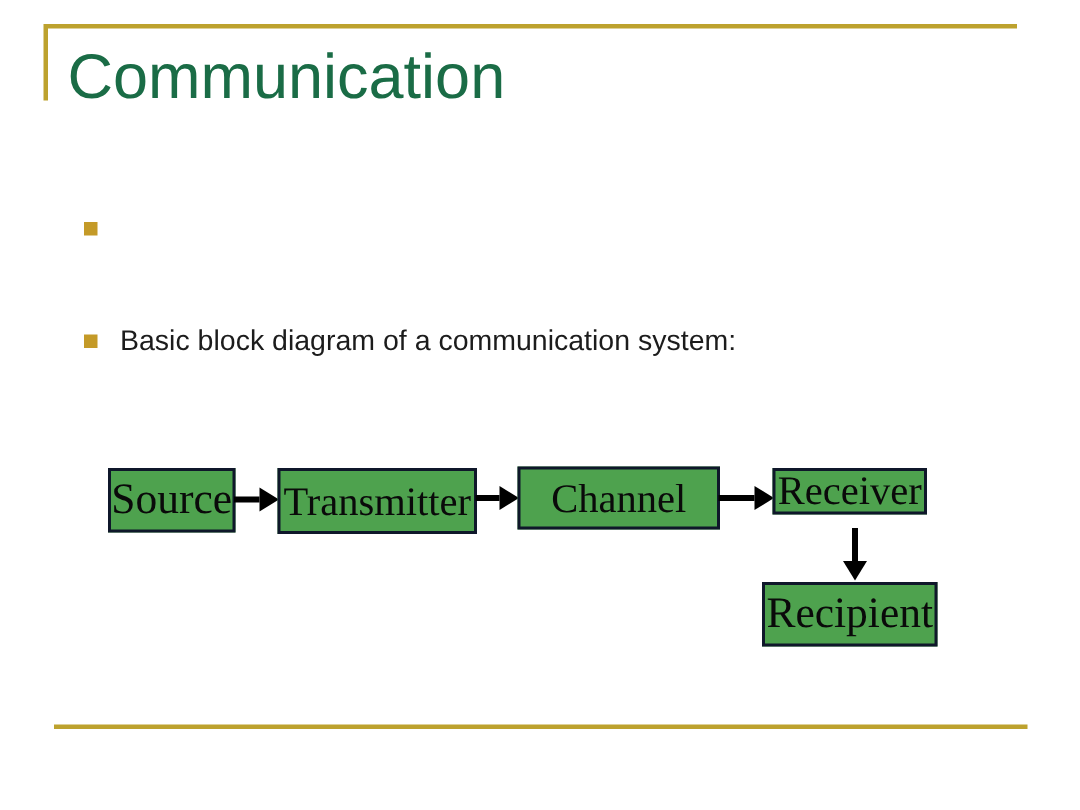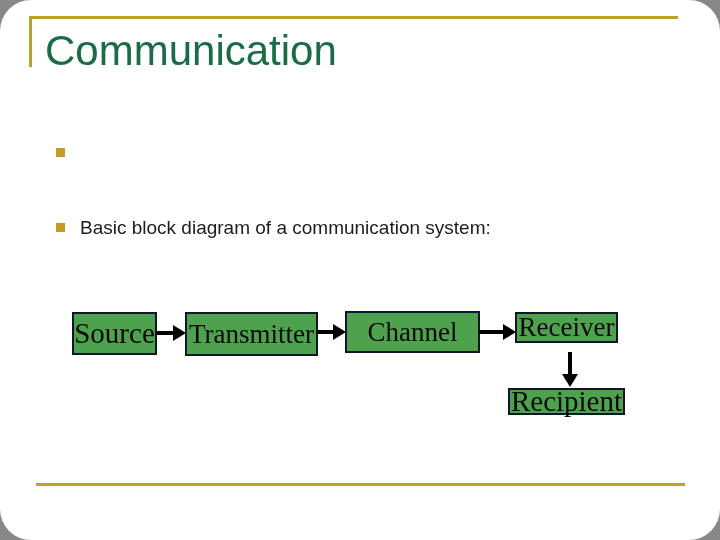--- a/index.html
+++ b/index.html
@@ -1,18 +1,18 @@
 <!DOCTYPE html>
 <html><head>
 <meta charset="utf-8">
 <style>
   html,body{margin:0;padding:0;background:#888;}
   .slide{
     position:relative;width:720px;height:540px;background:#ffffff;
-    font-family:"Liberation Sans",sans-serif;overflow:hidden;margin:0 auto;border-radius:31px;
+    font-family:"Liberation Sans",sans-serif;overflow:hidden;margin:0 auto;
   }
   
   .rule-top{position:absolute;left:30px;top:16px;width:648px;height:3px;background:#bda22e;}
   .accent-bar{position:absolute;left:29px;top:16px;width:3px;height:51px;background:#bda22e;}
   .rule-bottom{position:absolute;left:36px;top:483px;width:649px;height:3px;background:#bda22e;}
   
   .title{
     position:absolute;left:45px;top:28px;width:620px;
     font-size:42px;color:#1a6c46;letter-spacing:0px;line-height:1.1;
   }
@@ -30,21 +30,21 @@
   .dbox{
     position:absolute;background:#4ea24e;border:2px solid #0f172a;
     display:flex;align-items:center;justify-content:center;
     font-family:"Liberation Serif",serif;color:#0a0a0a;
     box-sizing:border-box;line-height:1;white-space:nowrap;
   }
   .box-source     {left:72px; top:312px;width:85px; height:43px;font-size:29px;}
   .box-transmitter{left:185px;top:312px;width:133px;height:44px;font-size:27px;}
   .box-channel    {left:345px;top:311px;width:135px;height:42px;font-size:27px;}
   .box-receiver   {left:515px;top:312px;width:103px;height:31px;font-size:27px;}
-  .box-recipient  {left:508px;top:388px;width:117px;height:27px;font-size:29px;}
+  .box-recipient  {left:508px;top:388px;width:117px;height:43px;font-size:29px;}
   
   .arrow-shaft-h{position:absolute;height:4px;background:#000;}
   .arrow-head-r{position:absolute;width:0;height:0;border-top:8px solid transparent;border-bottom:8px solid transparent;border-left:13px solid #000;}
   .a1-shaft{left:156px;top:331px;width:17px;}
   .a1-head{left:173px;top:325px;}
   .a2-shaft{left:317px;top:330px;width:16px;}
   .a2-head{left:333px;top:324px;}
   .a3-shaft{left:479px;top:330px;width:24px;}
   .a3-head{left:503px;top:324px;}
   .arrow-shaft-v{position:absolute;width:4px;background:#000;left:568px;top:352px;height:23px;}

